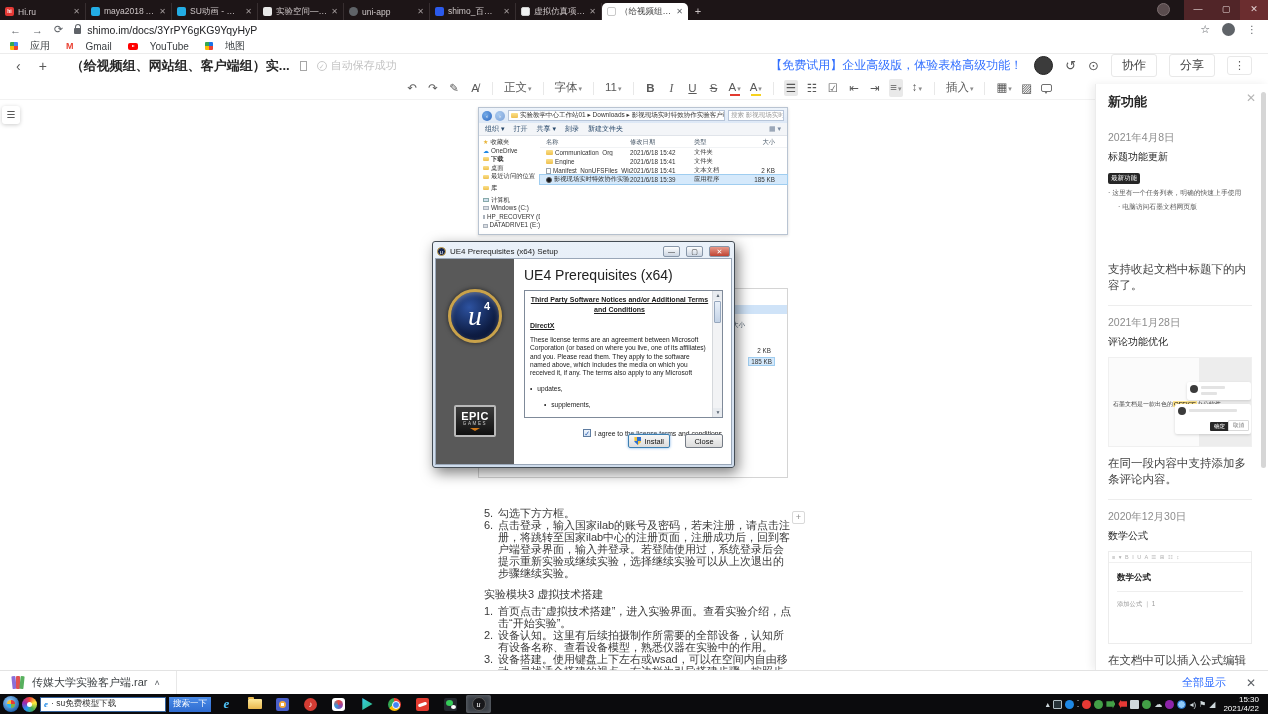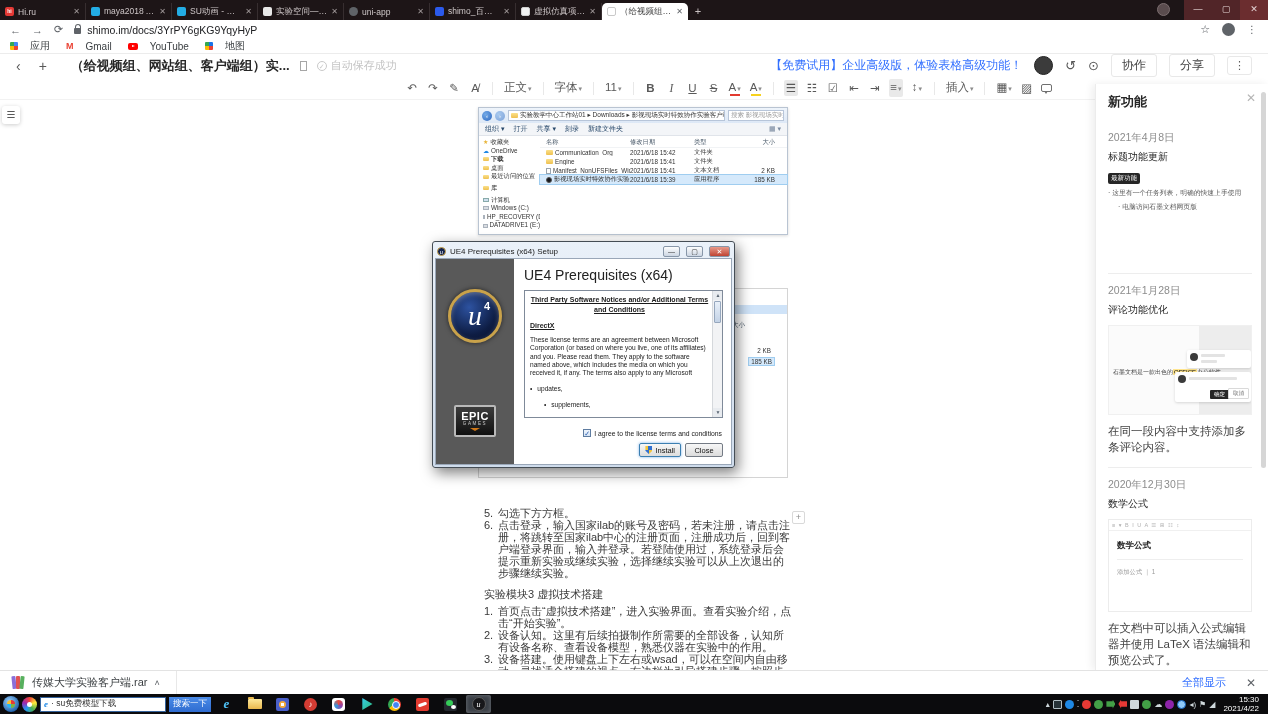--- a/index.html
+++ b/index.html
@@ -160,21 +160,21 @@
   .lic-body{margin-top:6px;}
   .lic-li{margin-top:8px;display:flex;gap:5px;}
   .lic-li.ind{padding-left:14px;}
   .vsb{position:absolute;right:0;top:0;bottom:0;width:10px;background:#f2f3f5;border-left:1px solid #d5d8dc;}
   .vsb .a{position:absolute;left:0;width:10px;height:9px;font-size:5px;line-height:9px;text-align:center;color:#5a6673;background:#e8ebef;}
   .vsb .a.dn{bottom:0;}
   .vsb .th{position:absolute;left:1px;top:10px;width:7px;height:22px;background:linear-gradient(#e9f0f9,#c3d2e6);border:1px solid #96a7bd;border-radius:1px;}
   .agree{position:absolute;right:9px;bottom:27px;display:flex;align-items:center;gap:3px;font-size:6.8px;color:#1a1a1a;}
   .chk{width:8px;height:8px;border:1px solid #5e7ca0;background:linear-gradient(#eef5fd,#d7e6f6);color:#2f5fb0;
        font-size:7px;line-height:7px;text-align:center;}
-  .dlg-btns{position:absolute;right:8px;bottom:7px;display:flex;gap:4px;border-radius:6px;}
+  .dlg-btns{position:absolute;right:8px;bottom:16px;display:flex;gap:15px;border-radius:6px;}
   .d-btn{min-width:38px;height:14px;border:1px solid #747b85;border-radius:2px;background:linear-gradient(#f7f7f7,#dcdcdc);
          font-size:7.5px;display:flex;align-items:center;justify-content:center;gap:3px;color:#111;padding:0 5px;}
   .d-btn.focus{border-color:#3c7fb1;box-shadow:0 0 3px #7ab0e8;}
   .shield{width:7px;height:8px;clip-path:polygon(0 0,100% 0,100% 60%,50% 100%,0 60%);
           background:conic-gradient(#2f6fd0 0 25%,#f3c53a 0 50%,#2f6fd0 0 75%,#f3c53a 0);}
 
   
   .dtext{left:484px;top:508px;width:308px;font-size:11px;line-height:11.9px;color:#383838;}
   .li{display:flex;} .li .num{width:14px;flex:0 0 auto;} .li .tx{flex:1;}
   .dhead{margin:10px 0 5px 0;}
@@ -632,20 +632,21 @@
     <div class="p-in">
       <div class="p-title">新功能</div>
 
       <div class="p-date" style="margin-top:20px;">2021年4月8日</div>
       <div class="p-h">标题功能更新</div>
       <div class="illus1">
         <span class="tag">最新功能</span>
         <div class="b-line">· <span>这里有一个任务列表，明确的快速上手使用</span></div>
         <div class="b-line" style="padding-left:10px;">· <span>电脑访问石墨文档网页版</span></div>
       </div>
+      <div class="p-cap">支持收起文档中标题下的内容了。</div>
 
       <div class="p-div"></div>
       <div class="p-date">2021年1月28日</div>
       <div class="p-h">评论功能优化</div>
       <div class="illus2">
         <span class="gcol"></span>
         <span class="sent"><span>石墨文档是一款出色的</span><mark>OFFICE</mark><span>办公软件</span></span>
         <span class="card card1">
           <span class="cav2"></span>
           <span class="cbar" style="left:14px;top:4px;width:24px;"></span>

